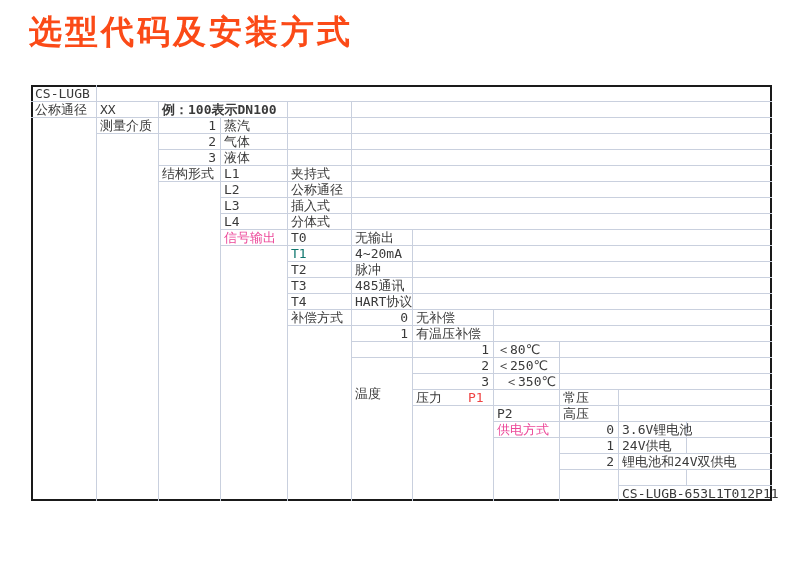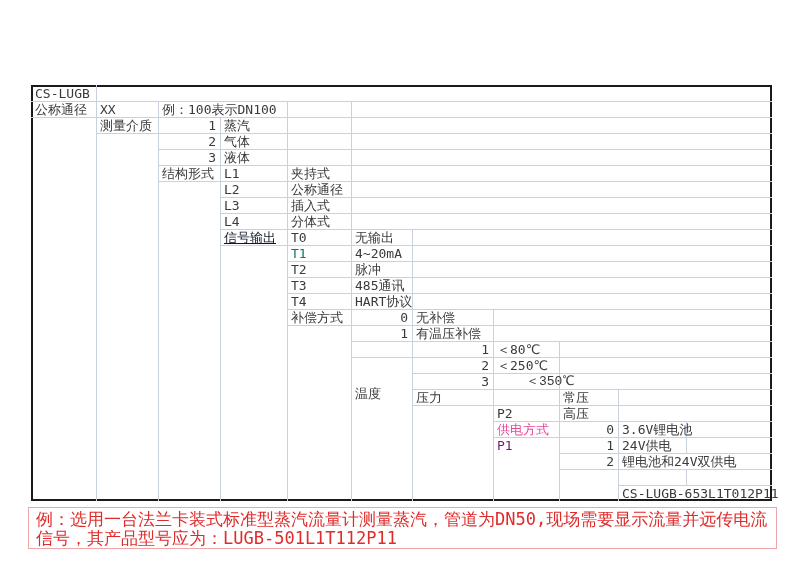--- a/index.html
+++ b/index.html
@@ -50,20 +50,21 @@
     line-height:19px;
     white-space:nowrap;
     overflow:hidden;
   }
 </style>
 </head>
 <body>
 
 <div id="canvas">
 
+  <div id="page-title" style="color: rgb(251, 74, 23);">选型代码及安装方式</div>
 
   <div id="table-frame" style="border-color: rgb(26, 26, 26);"></div>
 
   <div id="grid-layer">
       <div class="hline" style="left: 31px; top: 101px; width: 741px; height: 1px; background: rgb(201, 208, 222);"></div>
       <div class="hline" style="left: 31px; top: 117px; width: 741px; height: 1px; background: rgb(201, 208, 222);"></div>
       <div class="hline" style="left: 96px; top: 133px; width: 676px; height: 1px; background: rgb(201, 208, 222);"></div>
       <div class="hline" style="left: 158px; top: 149px; width: 614px; height: 1px; background: rgb(201, 208, 222);"></div>
       <div class="hline" style="left: 158px; top: 165px; width: 614px; height: 1px; background: rgb(201, 208, 222);"></div>
       <div class="hline" style="left: 158px; top: 181px; width: 614px; height: 1px; background: rgb(201, 208, 222);"></div>
@@ -95,38 +96,38 @@
       <div class="vline" style="left: 493px; top: 309px; width: 1px; height: 192px; background: rgb(201, 208, 222);"></div>
       <div class="vline" style="left: 559px; top: 341px; width: 1px; height: 160px; background: rgb(201, 208, 222);"></div>
       <div class="vline" style="left: 618px; top: 389px; width: 1px; height: 112px; background: rgb(201, 208, 222);"></div>
       <div class="vline" style="left: 686px; top: 421px; width: 1px; height: 32px; background: rgb(201, 208, 222);"></div>
       <div class="vline" style="left: 686px; top: 469px; width: 1px; height: 16px; background: rgb(201, 208, 222);"></div>
     </div>
   <div id="cell-layer">
       <div class="cell" style="left: 35px; top: 86px; width: 57px; color: rgb(58, 58, 58);">CS-LUGB</div>
       <div class="cell" style="left: 35px; top: 102px; width: 57px; color: rgb(58, 58, 58);">公称通径</div>
       <div class="cell" style="left: 100px; top: 102px; width: 54px; color: rgb(58, 58, 58);">XX</div>
-      <div class="cell" style="left: 162px; top: 102px; width: 121px; color: rgb(58, 58, 58);">例：100表示DN100</div>
+      <div class="cell" style="left: 162px; top: 102px; width: 121px; color: rgb(58, 58, 58); font-weight: bold;">例：100表示DN100</div>
       <div class="cell" style="left: 100px; top: 118px; width: 54px; color: rgb(58, 58, 58);">测量介质</div>
       <div class="cell right" style="left: 162px; top: 118px; width: 54px; color: rgb(58, 58, 58);">1</div>
       <div class="cell" style="left: 224px; top: 118px; width: 59px; color: rgb(58, 58, 58);">蒸汽</div>
       <div class="cell right" style="left: 162px; top: 134px; width: 54px; color: rgb(58, 58, 58);">2</div>
       <div class="cell" style="left: 224px; top: 134px; width: 59px; color: rgb(58, 58, 58);">气体</div>
       <div class="cell right" style="left: 162px; top: 150px; width: 54px; color: rgb(58, 58, 58);">3</div>
       <div class="cell" style="left: 224px; top: 150px; width: 59px; color: rgb(58, 58, 58);">液体</div>
       <div class="cell" style="left: 162px; top: 166px; width: 54px; color: rgb(58, 58, 58);">结构形式</div>
       <div class="cell" style="left: 224px; top: 166px; width: 59px; color: rgb(58, 58, 58);">L1</div>
       <div class="cell" style="left: 291px; top: 166px; width: 56px; color: rgb(58, 58, 58);">夹持式</div>
       <div class="cell" style="left: 224px; top: 182px; width: 59px; color: rgb(58, 58, 58);">L2</div>
       <div class="cell" style="left: 291px; top: 182px; width: 56px; color: rgb(58, 58, 58);">公称通径</div>
       <div class="cell" style="left: 224px; top: 198px; width: 59px; color: rgb(58, 58, 58);">L3</div>
       <div class="cell" style="left: 291px; top: 198px; width: 56px; color: rgb(58, 58, 58);">插入式</div>
       <div class="cell" style="left: 224px; top: 214px; width: 59px; color: rgb(58, 58, 58);">L4</div>
       <div class="cell" style="left: 291px; top: 214px; width: 56px; color: rgb(58, 58, 58);">分体式</div>
-      <div class="cell" style="left: 224px; top: 230px; width: 59px; color: #0f172a; text-decoration: underline;">信号输出</div>
+      <div class="cell" style="left: 224px; top: 230px; width: 59px; color: #ec4899;">信号输出</div>
       <div class="cell" style="left: 291px; top: 230px; width: 56px; color: rgb(58, 58, 58);">T0</div>
       <div class="cell" style="left: 355px; top: 230px; width: 53px; color: rgb(58, 58, 58);">无输出</div>
       <div class="cell" style="left: 291px; top: 246px; width: 56px; color: #0f766e;">T1</div>
       <div class="cell" style="left: 355px; top: 246px; width: 53px; color: rgb(58, 58, 58);">4~20mA</div>
       <div class="cell" style="left: 291px; top: 262px; width: 56px; color: rgb(58, 58, 58);">T2</div>
       <div class="cell" style="left: 355px; top: 262px; width: 53px; color: rgb(58, 58, 58);">脉冲</div>
       <div class="cell" style="left: 291px; top: 278px; width: 56px; color: rgb(58, 58, 58);">T3</div>
       <div class="cell" style="left: 355px; top: 278px; width: 53px; color: rgb(58, 58, 58);">485通讯</div>
       <div class="cell" style="left: 291px; top: 294px; width: 56px; color: rgb(58, 58, 58);">T4</div>
       <div class="cell" style="left: 355px; top: 294px; width: 53px; color: rgb(58, 58, 58);">HART协议</div>
@@ -134,34 +135,30 @@
       <div class="cell right" style="left: 355px; top: 310px; width: 53px; color: rgb(58, 58, 58);">0</div>
       <div class="cell" style="left: 416px; top: 310px; width: 73px; color: rgb(58, 58, 58);">无补偿</div>
       <div class="cell right" style="left: 355px; top: 326px; width: 53px; color: rgb(58, 58, 58);">1</div>
       <div class="cell" style="left: 416px; top: 326px; width: 73px; color: rgb(58, 58, 58);">有温压补偿</div>
       <div class="cell" style="left: 355px; top: 342px; width: 53px; color: rgb(58, 58, 58); margin-top: 44px;">温度</div>
       <div class="cell right" style="left: 416px; top: 342px; width: 73px; color: rgb(58, 58, 58);">1</div>
       <div class="cell" style="left: 497px; top: 342px; width: 58px; color: rgb(58, 58, 58);">＜80℃</div>
       <div class="cell right" style="left: 416px; top: 358px; width: 73px; color: rgb(58, 58, 58);">2</div>
       <div class="cell" style="left: 497px; top: 358px; width: 58px; color: rgb(58, 58, 58);">＜250℃</div>
       <div class="cell right" style="left: 416px; top: 374px; width: 73px; color: rgb(58, 58, 58);">3</div>
-      <div class="cell" style="left: 526px; top: 374px; width: 58px; color: rgb(58, 58, 58); font-family: Liberation Mono, monospace;">＜350℃</div>
+      <div class="cell" style="left: 505px; top: 374px; width: 58px; color: rgb(58, 58, 58);">＜350℃</div>
       <div class="cell" style="left: 416px; top: 390px; width: 73px; color: rgb(58, 58, 58);">压力</div>
-      <div class="cell" style="left: 497px; top: 390px; width: 58px; color: #701a75; margin-top: 48px;">P1</div>
+      <div class="cell" style="left: 468px; top: 390px; width: 58px; color: #ef4444;">P1</div>
       <div class="cell" style="left: 563px; top: 390px; width: 51px; color: rgb(58, 58, 58);">常压</div>
       <div class="cell" style="left: 497px; top: 406px; width: 58px; color: rgb(58, 58, 58);">P2</div>
       <div class="cell" style="left: 563px; top: 406px; width: 51px; color: rgb(58, 58, 58);">高压</div>
       <div class="cell" style="left: 497px; top: 422px; width: 58px; color: #ec4899;">供电方式</div>
       <div class="cell right" style="left: 563px; top: 422px; width: 51px; color: rgb(58, 58, 58);">0</div>
       <div class="cell" style="left: 622px; top: 422px; width: 60px; color: rgb(58, 58, 58);">3.6V锂电池</div>
       <div class="cell right" style="left: 563px; top: 438px; width: 51px; color: rgb(58, 58, 58);">1</div>
       <div class="cell" style="left: 622px; top: 438px; width: 60px; color: rgb(58, 58, 58);">24V供电</div>
       <div class="cell right" style="left: 563px; top: 454px; width: 51px; color: rgb(58, 58, 58);">2</div>
       <div class="cell" style="left: 622px; top: 454px; width: 60px; color: rgb(58, 58, 58);">锂电池和24V双供电</div>
       <div class="cell" style="left: 622px; top: 486px; width: 146px; color: rgb(58, 58, 58);">CS-LUGB-653L1T012P11</div>
     </div>
 
-  <div id="example-note" style="color: rgb(224, 43, 43); border-color: rgb(240, 166, 166);">
-    <div>例：选用一台法兰卡装式标准型蒸汽流量计测量蒸汽，管道为DN50,现场需要显示流量并远传电流</div>
-    <div>信号，其产品型号应为：LUGB-501L1T112P11</div>
-  </div>
 
 </div>
 
 </body></html>

